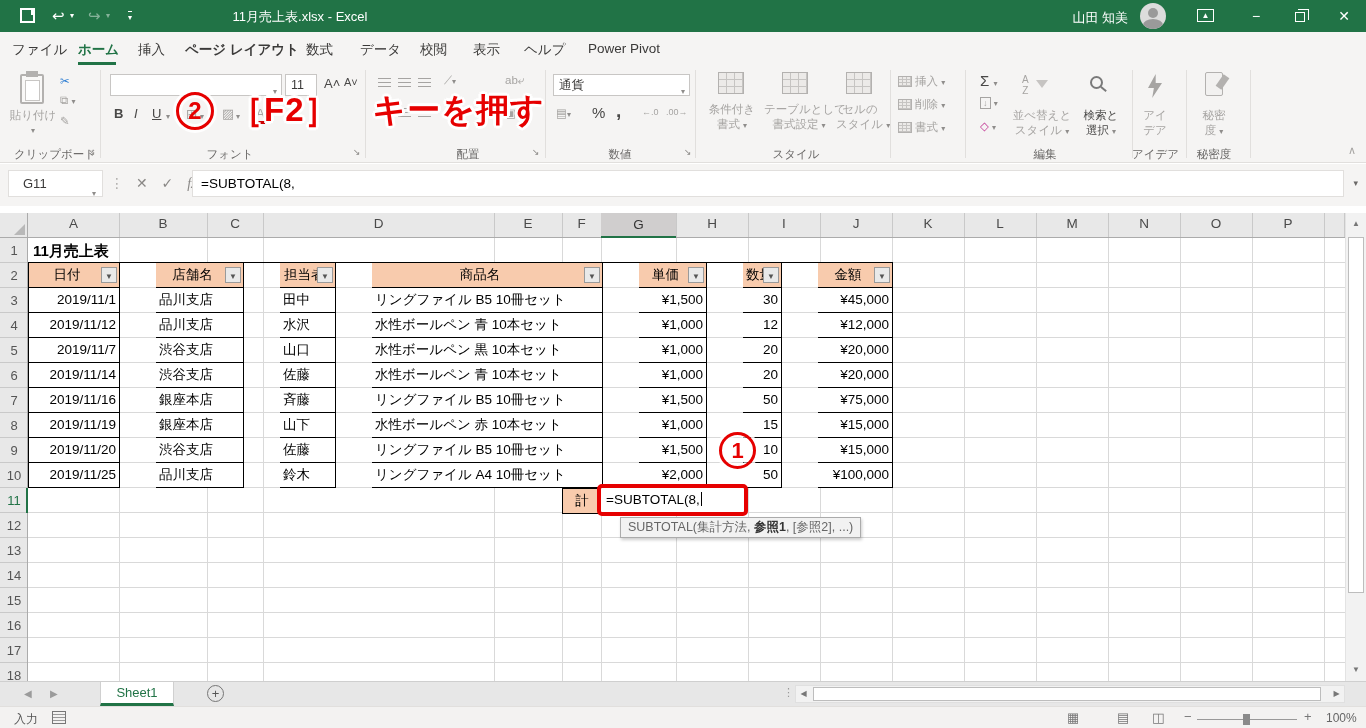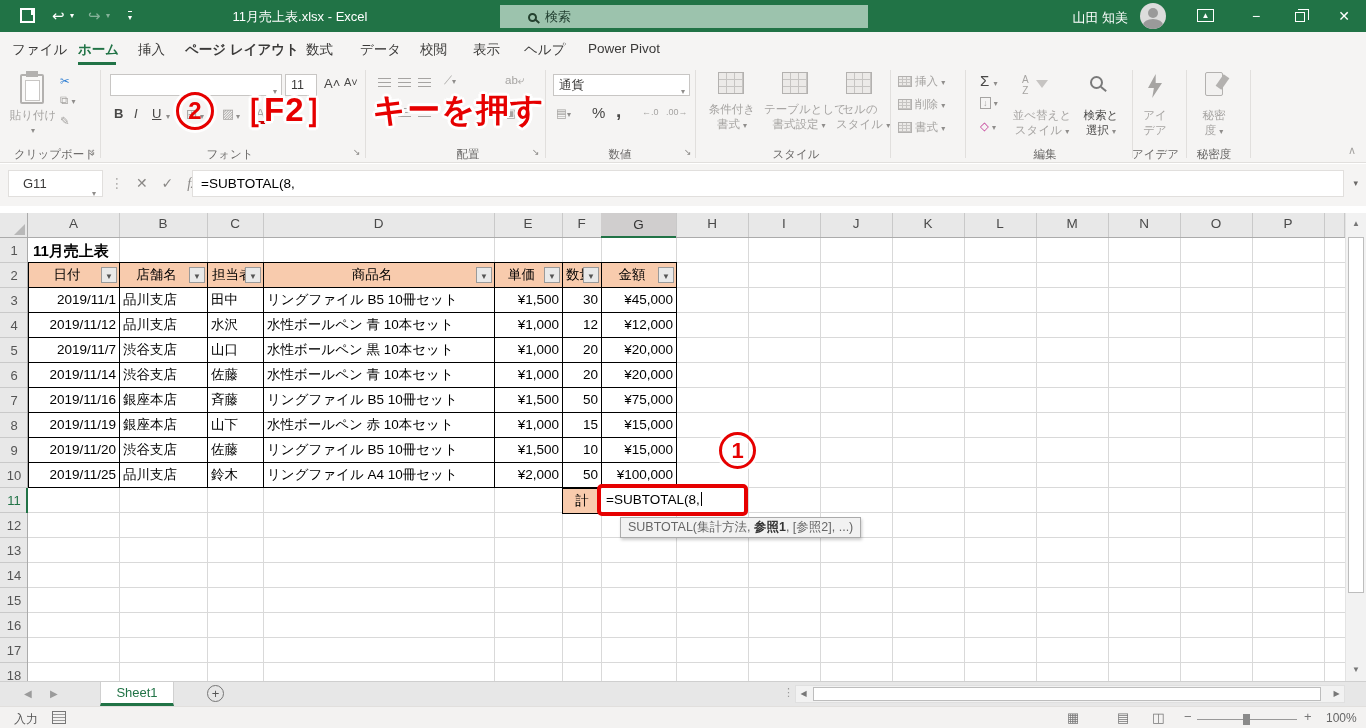--- a/index.html
+++ b/index.html
@@ -102,21 +102,21 @@
       linear-gradient(#d9d9d9,#d9d9d9),linear-gradient(#d9d9d9,#d9d9d9),linear-gradient(#d9d9d9,#d9d9d9),linear-gradient(#d9d9d9,#d9d9d9),
       linear-gradient(#d9d9d9,#d9d9d9),linear-gradient(#d9d9d9,#d9d9d9),linear-gradient(#d9d9d9,#d9d9d9),linear-gradient(#d9d9d9,#d9d9d9),
       linear-gradient(#d9d9d9,#d9d9d9),linear-gradient(#d9d9d9,#d9d9d9),linear-gradient(#d9d9d9,#d9d9d9),linear-gradient(#d9d9d9,#d9d9d9);
     background-repeat:repeat-x,no-repeat,no-repeat,no-repeat,no-repeat,no-repeat,no-repeat,no-repeat,no-repeat,no-repeat,no-repeat,no-repeat,no-repeat,no-repeat,no-repeat,no-repeat,no-repeat;
     background-size:100% 443px,1px 100%,1px 100%,1px 100%,1px 100%,1px 100%,1px 100%,1px 100%,1px 100%,1px 100%,1px 100%,1px 100%,1px 100%,1px 100%,1px 100%,1px 100%,1px 100%;
     background-position:0 0,91px 0,179px 0,235px 0,466px 0,534px 0,573px 0,648px 0,720px 0,792px 0,864px 0,936px 0,1008px 0,1080px 0,1152px 0,1224px 0,1296px 0; }
   .a1title { position:absolute; left:33px; top:242px; font-size:15px; font-weight:bold; color:#000; white-space:nowrap; z-index:2; }
 
   
   .datatable { position:absolute; left:28px; top:262px; border-top:1px solid #000; border-left:1px solid #000; z-index:3; }
-  .trow { display:flex; }
+  .trow { display:flex;gap:36px; }
   .trow > div { border-right:1px solid #000; border-bottom:1px solid #000; height:25px; font-size:13.5px; line-height:24px; background:#fff; overflow:hidden; white-space:nowrap; padding:0 3px; color:#000; }
   .cA{width:91px} .cB{width:88px} .cC{width:56px} .cD{width:231px} .cE{width:68px} .cF{width:39px} .cG{width:75px}
   .hrow > div { background:#f8cbad; position:relative; text-align:center; }
   .hrow .pr { padding-right:17px; }
   .flt { position:absolute; right:2px; top:4px; width:16px; height:16px; background:#e9e9e9; border:1px solid #9a9a9a; text-align:center; line-height:13px; }
   .flt span { font-size:8px; color:#555; }
   .num { text-align:right; }
   .txtL { text-align:left; }
   .prod { color:#3f3f3f; }
 
@@ -157,23 +157,20 @@
 <div id="app">
 
   <div class="titlebar">
     <div class="save-ic"></div>
     <span class="qat-ic" style="left:52px;">↩</span>
     <span class="qat-ic" style="left:70px;font-size:8px;top:11px;">▾</span>
     <span class="qat-ic" style="left:88px;opacity:.45;">↪</span>
     <span class="qat-ic" style="left:106px;font-size:8px;top:11px;opacity:.45;">▾</span>
     <span class="qat-ic" style="left:128px;font-size:8px;top:11px;border-top:1px solid #fff;padding-top:1px;">▾</span>
     <div class="title-text">11月売上表.xlsx  -  Excel</div>
-    <div class="searchbox">
-      <span class="mag"></span><span>検索</span>
-    </div>
     <span class="user-name">山田 知美</span>
     <div class="avatar"></div>
     <div class="ribopt">▲</div>
     <div class="winbtn" style="right:88px;">−</div>
     <div class="winbtn" style="right:44px;"><span class="restore-ic"></span></div>
     <div class="winbtn" style="right:0;">✕</div>
   </div>
 
   <div class="tabrow">
     <span class="rtab" style="left:12px;">ファイル</span>

